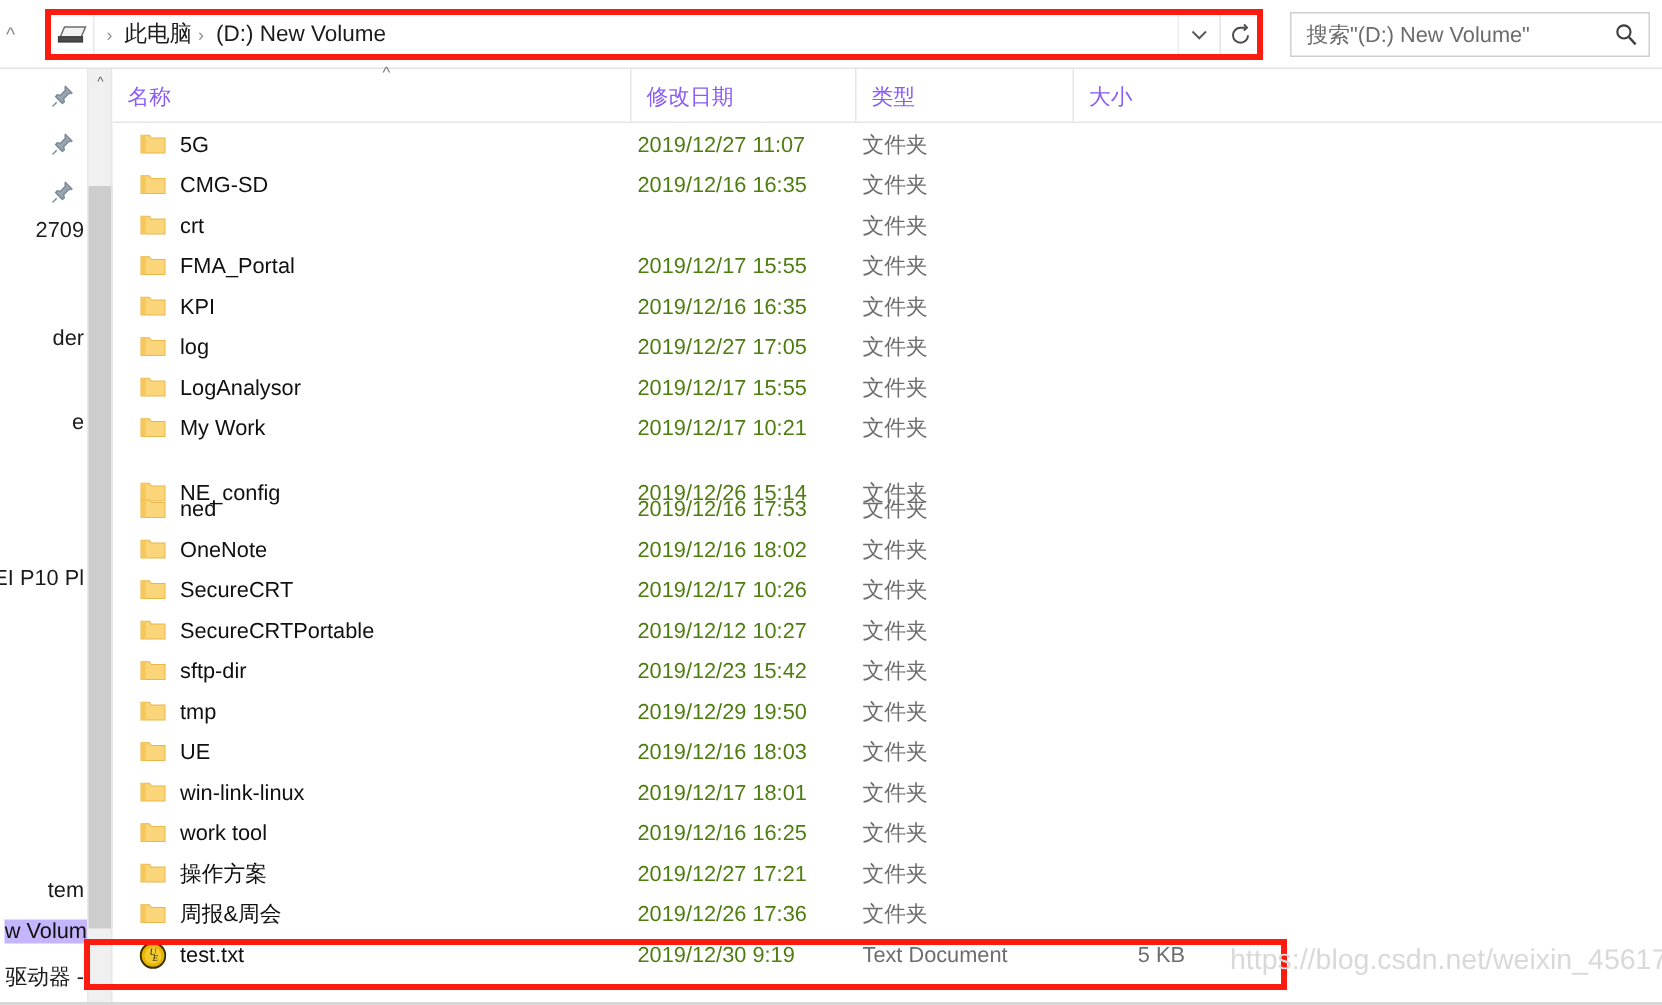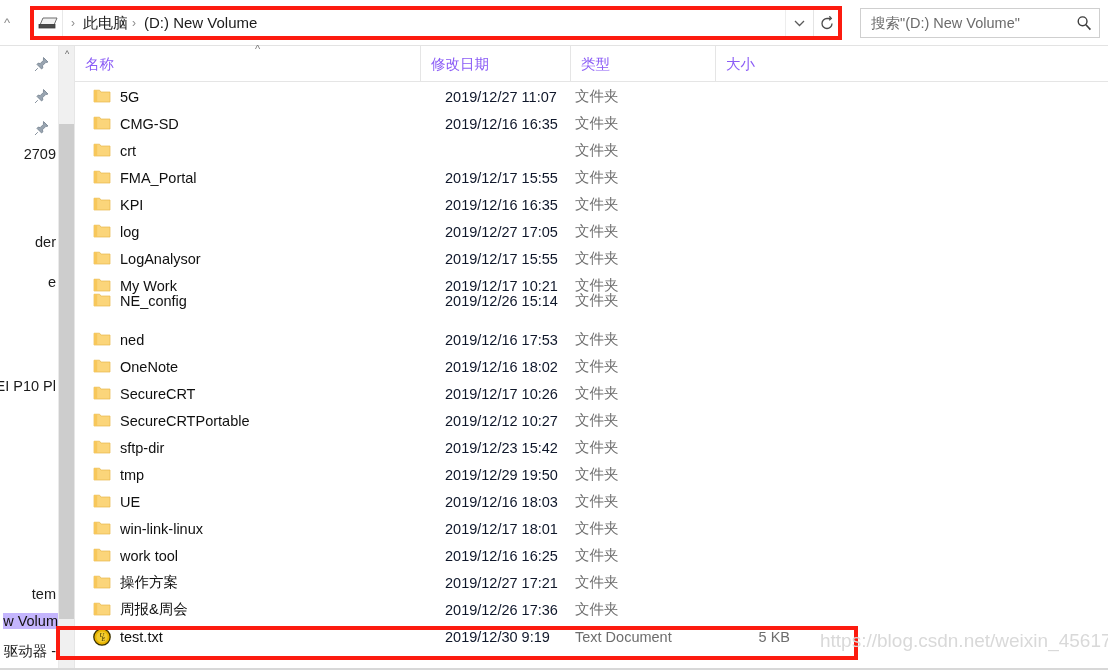--- a/index.html
+++ b/index.html
@@ -106,21 +106,21 @@
   .col.first { border-left: none; }
 
   
   .rows { position: absolute; left: 75px; top: 83px; width: 1033px; height: 587px; }
   .row {
     position: absolute; left: 0; width: 1033px; height: 27px;
     display: block; font-size: 14.5px;
   }
   .cell { position: absolute; top: 0; height: 27px; display: flex; align-items: center; white-space: nowrap; }
   .c-name { left: 18px; color: #101010; }
-  .c-date { left: 350px; color: #0f172a; margin-left: 20px; }
+  .c-date { left: 350px; color: #4d7c0f; }
   .c-type { left: 500px; color: #6d6d6d; }
   .c-size { left: 640px; color: #6d6d6d; justify-content: flex-end; width: 75px; }
   .ficon { width: 18px; height: 18px; margin-right: 9px; flex: 0 0 18px; }
 
   
   .redbox {
     position: absolute; border: 4px solid #fc1b0f; pointer-events: none;
   }
   
   .watermark {
@@ -188,21 +188,21 @@
           <path d="M9.5 1.5 L14 6 L11.6 6.6 L8.4 9.8 L8.9 11.8 L7.6 13 L3 8.4 L4.2 7.1 L6.2 7.6 L9.4 4.4 Z M3.8 12.2 L1 15" fill="#98a4b0" stroke="#7b8794" stroke-width="0.9" stroke-linejoin="round"></path>
         </svg>
     </span>
     <span class="pin" style="top:74px">
       <svg width="16" height="16" viewBox="0 0 16 16">
           <path d="M9.5 1.5 L14 6 L11.6 6.6 L8.4 9.8 L8.9 11.8 L7.6 13 L3 8.4 L4.2 7.1 L6.2 7.6 L9.4 4.4 Z M3.8 12.2 L1 15" fill="#98a4b0" stroke="#7b8794" stroke-width="0.9" stroke-linejoin="round"></path>
         </svg>
     </span>
     <div id="nav-frags">
         <div class="nav-frag" style="top: 100px;">2709</div>
-        <div class="nav-frag" style="top: 188px;">der</div>
+        <div class="nav-frag" style="top: 172px;">der</div>
         <div class="nav-frag" style="top: 228px;">e</div>
         <div class="nav-frag" style="top: 332px;">EI P10 Pl</div>
         <div class="nav-frag" style="top: 540px;">tem</div>
         <div class="nav-frag sel" style="top: 567px;">w Volum</div>
         <div class="nav-frag" style="top: 596px;">驱动器 -</div>
       </div>
   </div>
 
   <div class="nav-scroll">
     <div class="nav-scroll-up">^</div>
@@ -309,21 +309,21 @@
           <span class="ficon"><svg width="18" height="16" viewBox="0 0 18 16">
               <path d="M1 2.2 L6.6 2.2 L7.9 4.0 L17 4.0 L17 14 L1 14 Z" fill="#fbd57a" stroke="#e8b84b" stroke-width="0.7"></path>
               <path d="M1 2.2 L4.2 2.2 L4.2 14 L1 14 Z" fill="#f7c75a"></path>
             </svg></span>
           <span>My Work</span>
         </div>
         <div class="cell c-date">2019/12/17 10:21</div>
         <div class="cell c-type">文件夹</div>
         <div class="cell c-size"></div>
       </div>
-      <div class="row" style="top: 204px;">
+      <div class="row" style="top: 232px;">
         <div class="cell c-name">
           <span class="ficon"><svg width="18" height="16" viewBox="0 0 18 16">
               <path d="M1 2.2 L6.6 2.2 L7.9 4.0 L17 4.0 L17 14 L1 14 Z" fill="#fbd57a" stroke="#e8b84b" stroke-width="0.7"></path>
               <path d="M1 2.2 L4.2 2.2 L4.2 14 L1 14 Z" fill="#f7c75a"></path>
             </svg></span>
           <span>NE_config</span>
         </div>
         <div class="cell c-date">2019/12/26 15:14</div>
         <div class="cell c-type">文件夹</div>
         <div class="cell c-size"></div>

